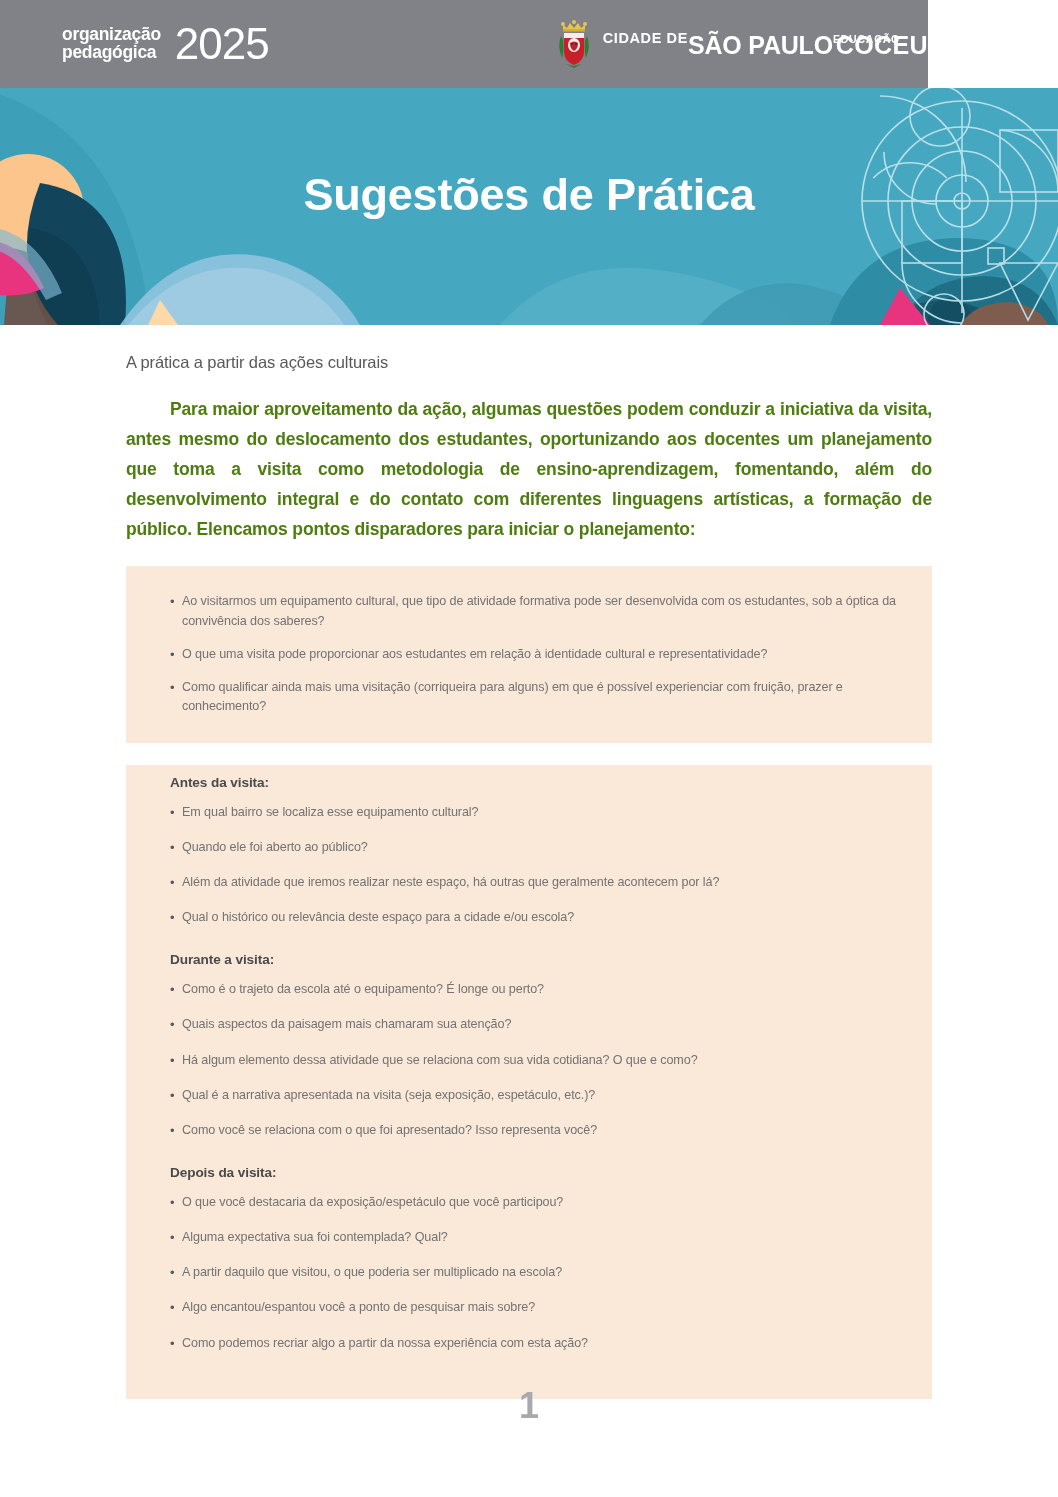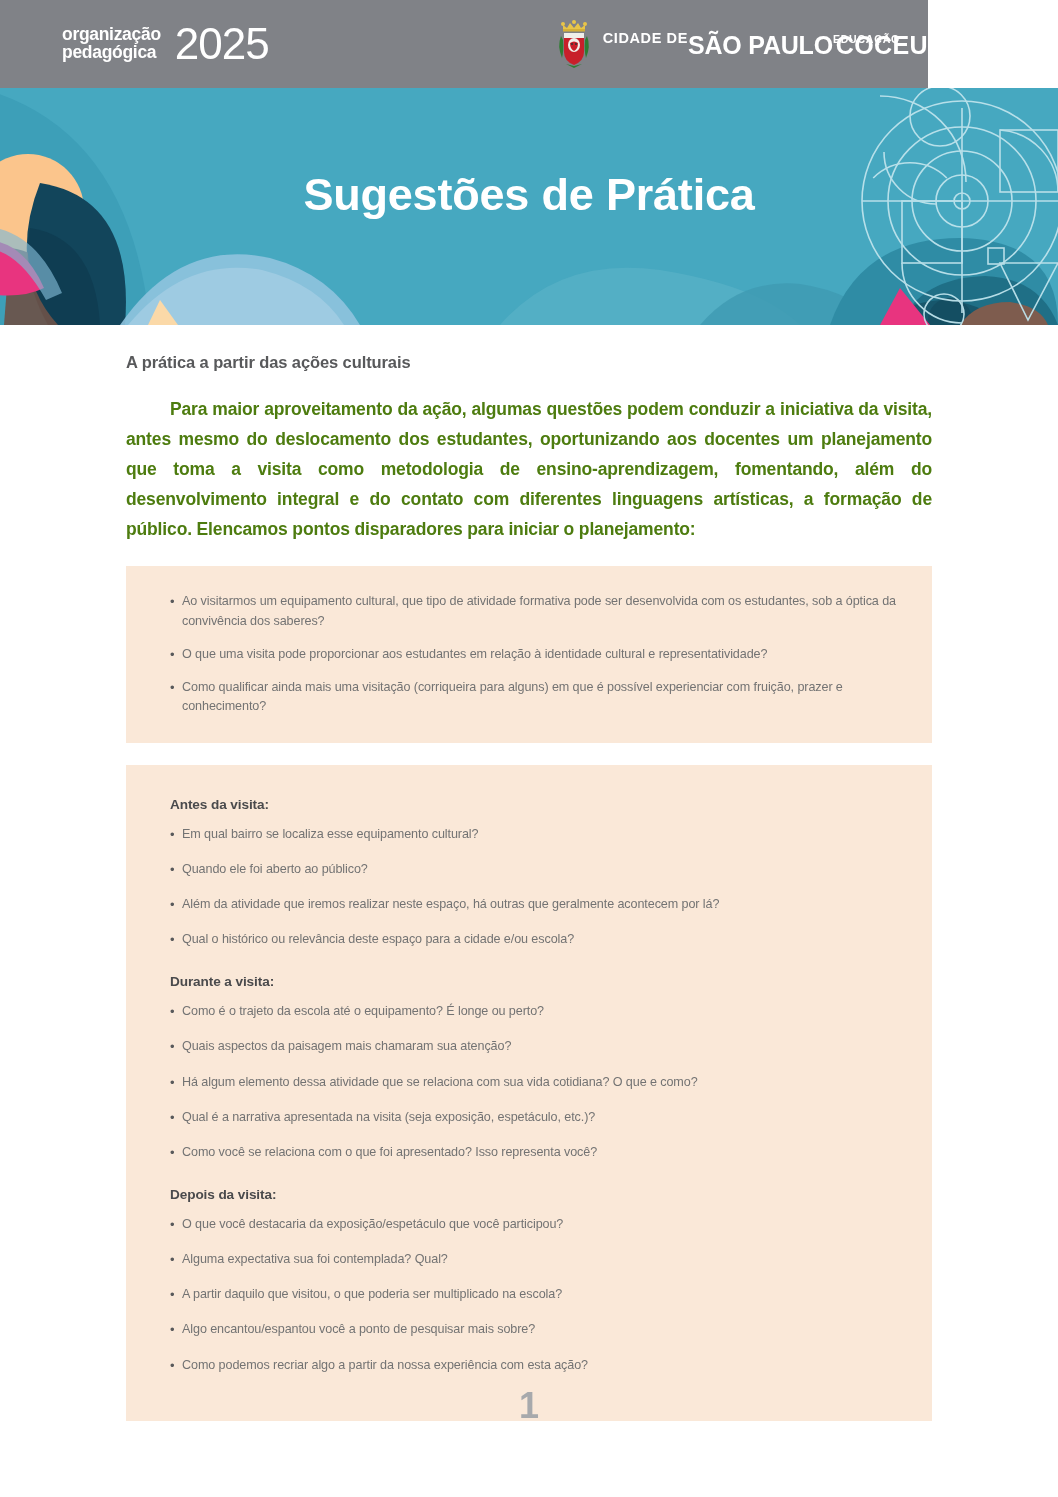--- a/index.html
+++ b/index.html
@@ -109,41 +109,41 @@
   .content {
     position: absolute;
     top: 325px; left: 0;
     width: 1058px;
   }
 
   .section-heading {
     margin: 28px 0 0 126px;
     color: #58595B;
     font-size: 16.5px;
-    font-weight: bold;
+    font-weight: normal;
     letter-spacing: -0.1px;
   }
 
   .para {
     margin: 22px 126px 0 126px;
     color: #4d7c0f;
     font-size: 17.5px;
     line-height: 1.72;
     text-align: justify;
     text-indent: 44px;
     letter-spacing: -0.15px;
     font-weight: bold;
   }
 
   .beige-box {
     margin: 22px 126px 0 126px;
     background: #FAE8D8;
     padding: 26px 34px 26px 22px;
   }
-  .beige-box.second { padding: 32px 34px 30px 22px; }
+  .beige-box.second { padding: 10px 34px 30px 22px; }
 
   .bullet-row {
     display: flex;
     align-items: flex-start;
     margin-bottom: 13px;
   }
   .bullet-row:last-child { margin-bottom: 0; }
   .bullet-dot {
     width: 34px;
     flex: 0 0 34px;

